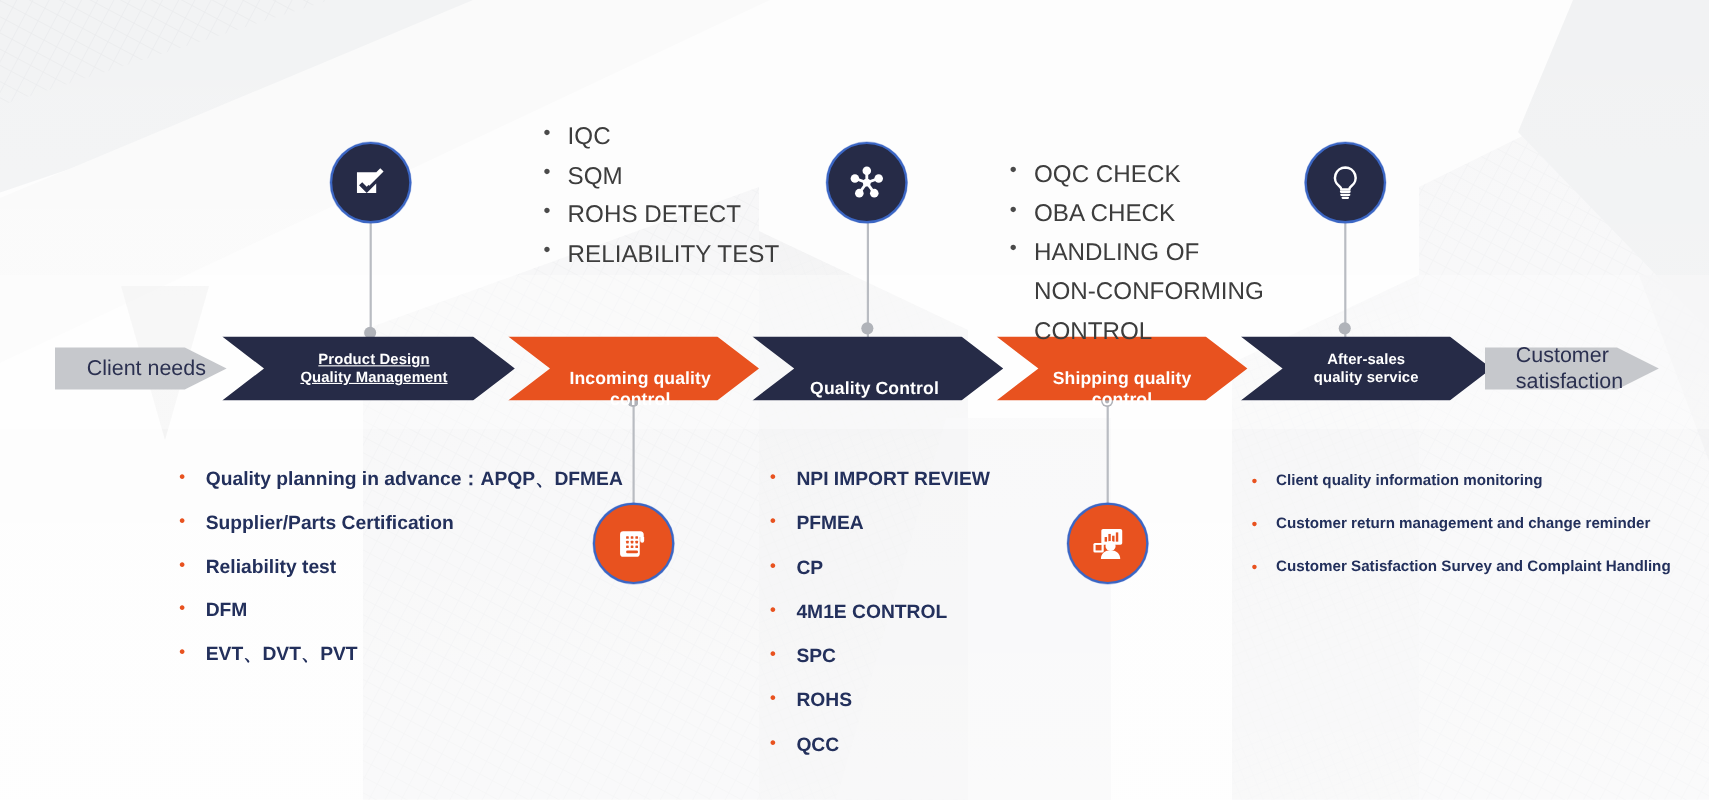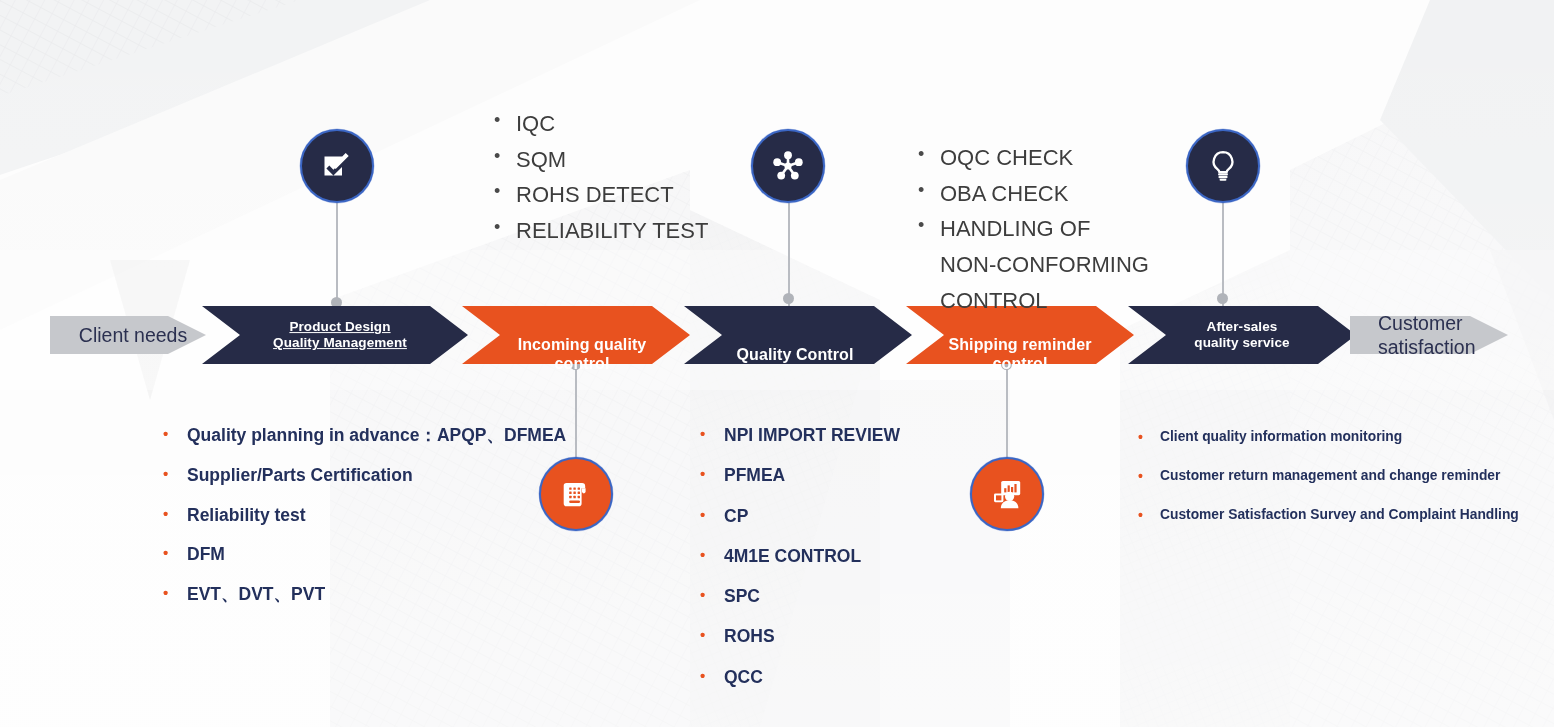--- a/index.html
+++ b/index.html
@@ -221,21 +221,21 @@
 
     <div class="endcap-label" style="left:58px; width:150px; text-align:center;">Client needs</div>
 
     <div class="chev-label two-line" style="left:240px; width:200px;text-decoration:underline;">Product Design
 Quality Management</div>
 
     <div class="chev-label one-line" style="left:492px; width:180px;">Incoming quality control</div>
 
     <div class="chev-label one-line" style="left:714px; width:162px;">Quality Control</div>
 
-    <div class="chev-label one-line" style="left:934px; width:172px;">Shipping reminder control</div>
+    <div class="chev-label one-line" style="left:934px; width:172px;">Shipping quality control</div>
 
     <div class="chev-label two-line" style="left:1156px; width:172px;">After-sales
 quality service</div>
 
     <div class="endcap-label" style="left:1378px; width:180px; text-align:left;">Customer
 satisfaction</div>
   </div>
 
   <div class="node dark" style="left:300px; top:129px;">
     <svg width="34" height="34" viewBox="0 0 34 34">

